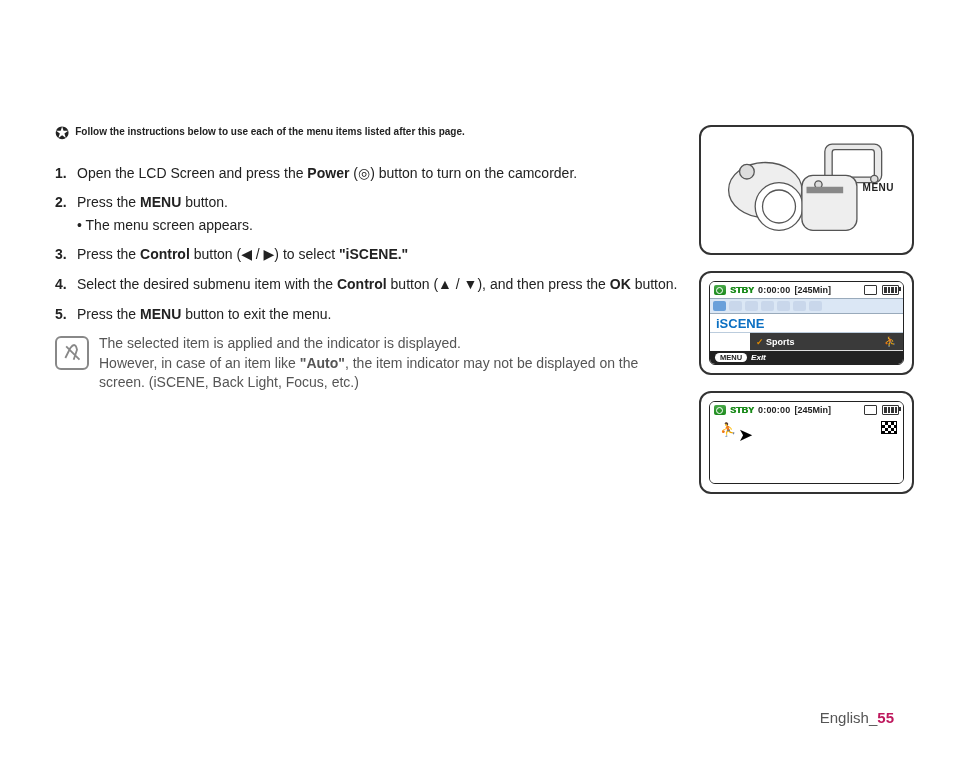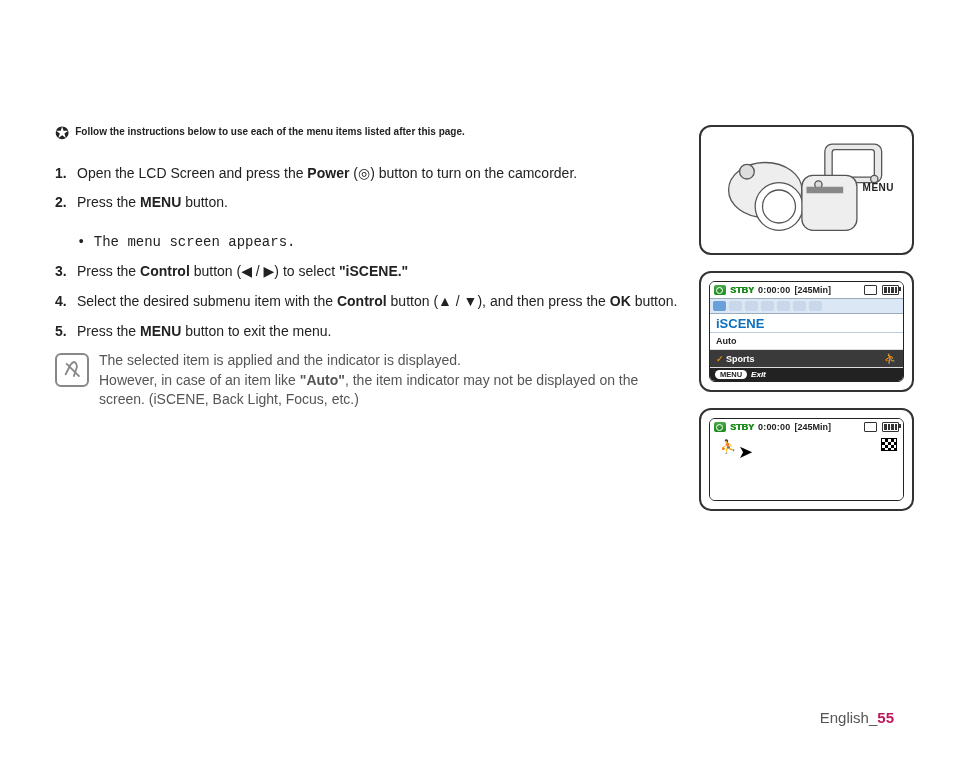--- a/index.html
+++ b/index.html
@@ -9,21 +9,21 @@
   .right { width:215px; }
   .heading-row { display:flex; align-items:flex-start; margin-top:85px; margin-bottom:20px; }
   .cross-icon { font-size:17px; margin-right:6px; line-height:1.1; }
   .heading { font-weight:bold; font-size:10px; }
   .for-example { margin-bottom:14px; }
   .for-example b { font-weight:bold; }
   ol.steps { margin:0; padding-left:0; list-style:none; }
   ol.steps > li { display:flex; margin-bottom:10px; }
   ol.steps > li .num { width:22px; font-weight:bold; flex-shrink:0; }
   ol.steps > li .body { flex:1; }
-  .bullet-sub { margin-top:20px; padding-left:0;font-family:Liberation Mono, monospace; }
+  .bullet-sub { margin-top:3px; padding-left:0; }
   .bullet-sub::before { content:"• "; }
   .note-row { display:flex; margin-top:2px; gap:10px; }
   .note-icon { width:30px; height:30px; border:2px solid #888; border-radius:6px; display:flex; align-items:center; justify-content:center; flex-shrink:0; margin-top:2px; }
   .note-icon svg { width:20px; height:20px; }
   .note-text { flex:1; color:#555; }
   .note-text b { color:#555; }
   .page-footer { position:absolute; right:60px; bottom:40px; font-size:15px; color:#555; }
   .page-footer b { color:#be185d; }
 
   
@@ -44,21 +44,21 @@
   .batt-icon .bar { position:absolute; top:1px; bottom:1px; width:2.5px; background:#333; }
   .batt-icon .b1{left:1px}.batt-icon .b2{left:4.5px}.batt-icon .b3{left:8px}.batt-icon .b4{left:11.5px}
   .rec-icon { width:12px; height:10px; display:inline-block; background:linear-gradient(#4aa84a,#1a8a1a); border-radius:2px; position:relative; }
   .rec-icon::after{content:"";position:absolute;left:2px;top:2px;width:5px;height:5px;border:1px solid #fff;border-radius:50%;}
   .tab-row { display:flex; background:#dbe7f5; border-top:1px solid #9ab; border-bottom:1px solid #9ab; padding:2px 3px; gap:3px; }
   .tab-dot { width:13px; height:10px; background:#c9d7eb; border-radius:2px; }
   .tab-dot.active { background:#6aa0da; }
   .menu-label { font-size:13px; font-weight:bold; color:#0b6fc2; padding:2px 6px 1px 6px; background:#fff; border-bottom:1px solid #bcd; }
   .menu-items { }
   .menu-item { display:flex; align-items:center; justify-content:space-between; font-size:9px; font-weight:bold; padding:3px 6px; background:#fff; border-bottom:1px solid #ddd; }
-  .menu-item.selected { background:#3a3a3a; color:#fff; }
+  .menu-item.selected { background:#3a3a3a; color:#fff;margin-left:40px; }
   .menu-item .check { color:#e08a00; font-size:9px; }
   .menu-item .noflash { font-size:10px; color:#ddd; }
   .menu-item .portrait-icon { font-size:9px; }
   .menu-footer { background:#222; color:#fff; font-size:8px; font-weight:bold; padding:2px 5px; display:flex; align-items:center; gap:4px; }
   .menu-pill { background:#fff; color:#222; border-radius:7px; padding:0 5px; font-size:7.5px; }
   .exit-txt { text-shadow:0.4px 0.4px 0 #555; font-style:italic; }
 
   .lcd2-body { height:65px; position:relative; background:#fff; }
   .cursor { position:absolute; left:28px; top:6px; font-size:18px; color:#000; }
   .runner { position:absolute; left:10px; top:4px; font-size:13px; }
@@ -168,24 +168,20 @@
           <span class="tab-dot active"></span>
           <span class="tab-dot"></span>
           <span class="tab-dot"></span>
           <span class="tab-dot"></span>
           <span class="tab-dot"></span>
           <span class="tab-dot"></span>
           <span class="tab-dot"></span>
         </div>
         <div class="menu-label">iSCENE</div>
         <div class="menu-items">
-          <div class="menu-item">
-            <span>Auto</span>
-                <span></span>
-          </div>
           <div class="menu-item selected">
             <span><span class="check">✓</span> <span>Sports</span></span>
             <span class="noflash">⛹</span>
           </div>
         </div>
         <div class="menu-footer">
           <span class="menu-pill">MENU</span>
           <span class="exit-txt">Exit</span>
         </div>
       </div>

